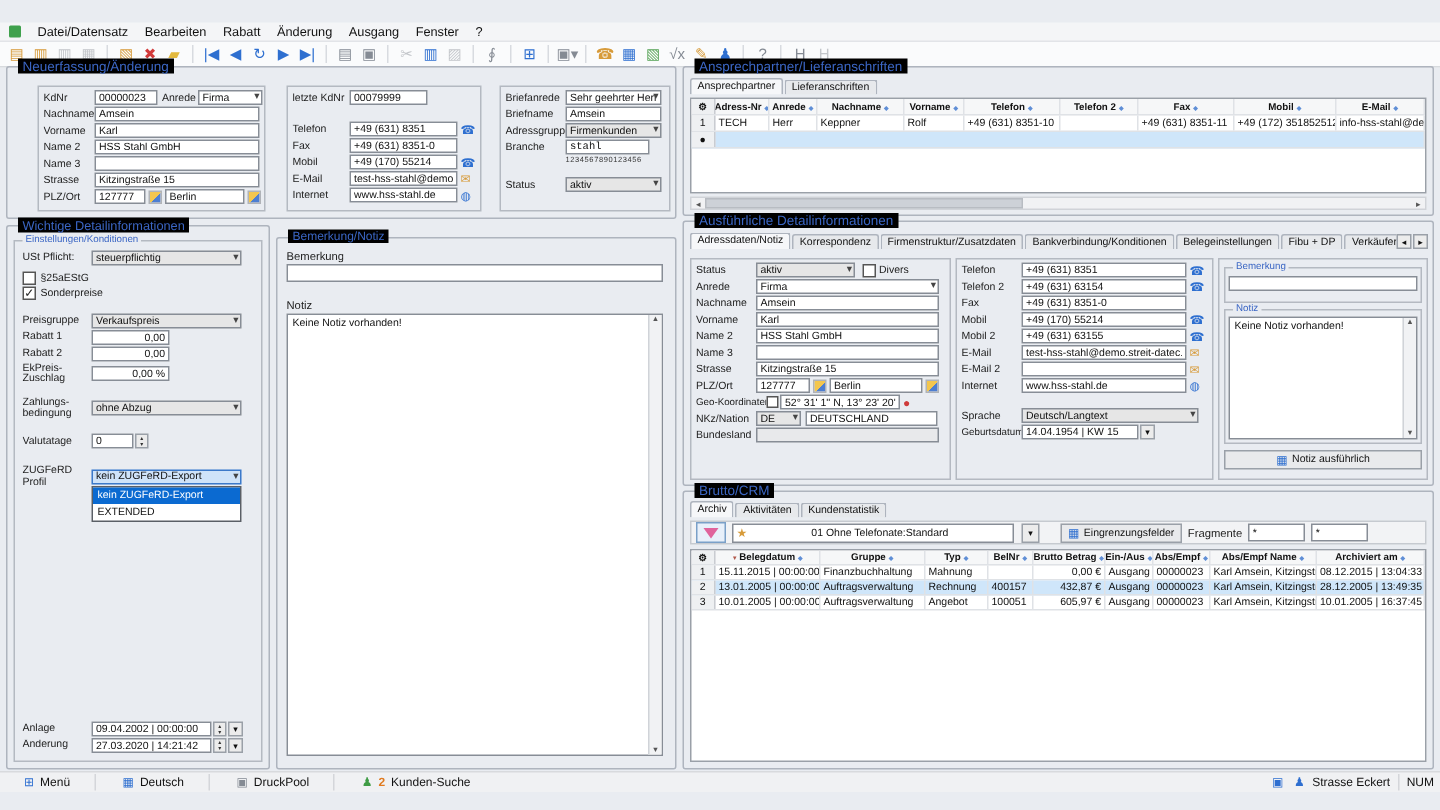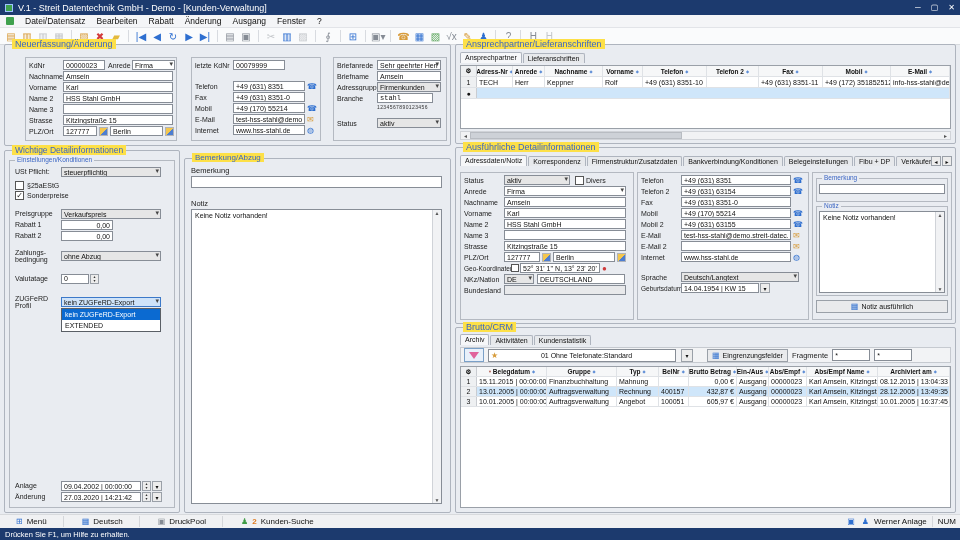--- a/index.html
+++ b/index.html
@@ -11,21 +11,21 @@
 .wbtns{margin-left:auto;display:flex;gap:10px;font-size:8px;color:#fff}
 .wbtns span{cursor:pointer}
 #menubar{position:absolute;top:15px;left:0;right:0;height:13px;background:#f4f5f7;border-bottom:1px solid #e2e4e8;display:flex;align-items:center;gap:11px;padding:0 6px;font-size:8.5px}
 .mico{width:8px;height:8px;background:#3fa14d;border-radius:1px}
 #tbar{position:absolute;top:28px;left:0;right:0;height:17px;background:#fafbfc;border-bottom:1px solid #d7dade;display:flex;align-items:center;gap:2px;padding:0 4px}
 .tbi{min-width:14px;height:13px;display:inline-flex;align-items:center;justify-content:center;font-size:10px;cursor:pointer}
 .tbi.blue{color:#2e6fd0}.tbi.red{color:#d23b3b}.tbi.amber{color:#d79b3a}.tbi.yellow{color:#e3b93e}.tbi.dis{color:#c3c6ca}.tbi.gray{color:#858b94}.tbi.green{color:#56a356}
 .tsep{width:1px;height:12px;background:#d8dbe0;margin:0 3px}
 
 .gb{position:absolute;border:1px solid #aeb4be;border-radius:2px}
-.gt{position:absolute;top:-6px;left:7px;background:#fde047;padding:0 3px;color:#3b66c4;font-size:9px;white-space:nowrap}
+.gt{position:absolute;top:-6px;left:7px;background:#000000;padding:0 3px;color:#3b66c4;font-size:9px;white-space:nowrap}
 
 .fr{display:flex;align-items:center;margin:0 0 1px 0}
 .lb{font-size:7px;color:#222;flex-shrink:0;white-space:nowrap;overflow:hidden}
 .in{background:#fff;border:1px solid #878d96;height:10px;font-size:7px;font-family:inherit;padding:0 2px;color:#111;white-space:nowrap;overflow:hidden}
 input.in{outline:none}
 .in.dis{background:#e8e9eb}
 .tr{text-align:right}
 .dd{position:relative;background:#e6e6e6;border:1px solid #878d96;height:10px;display:inline-flex;align-items:center;padding:0 10px 0 2px;font-size:7px;white-space:nowrap;overflow:hidden;flex-shrink:0;cursor:pointer}
 .dd:after{content:"▾";position:absolute;right:1px;top:-1px;font-size:7px;color:#444}
 .dd.w{background:#fff}
@@ -83,29 +83,20 @@
 .pb .lb{width:46px;font-size:7px;line-height:1.1}
 .pe .lb{width:40px}
 .gbcap{position:absolute;top:-5px;left:5px;background:#e9ecf1;padding:0 2px;color:#3b66c4;font-size:6.5px}
 .ruler{font-size:5px;letter-spacing:.4px;color:#333;margin-left:40px}
 </style>
 </head>
 <body>
 
 <div id="root">
 
-  <div id="titlebar">
-    <span class="appico"></span>
-    <span>V.1 - Streit Datentechnik GmbH - Demo - [Kunden-Verwaltung]</span>
-    <span class="wbtns">
-      <span>─</span>
-      <span>▢</span>
-      <span>✕</span>
-    </span>
-  </div>
 
   <div id="menubar">
     <span class="mico"></span>
     <span>Datei/Datensatz</span>
     <span>Bearbeiten</span>
     <span>Rabatt</span>
     <span>Änderung</span>
     <span>Ausgang</span>
     <span>Fenster</span>
     <span>?</span>
@@ -273,20 +264,24 @@
           <span class="dd" style="width:100px">Verkaufspreis</span>
         </div>
       <div class="fr">
           <span class="lb">Rabatt 1</span>
           <input class="in tr" style="width: 52px;" value="0,00">
         </div>
       <div class="fr">
           <span class="lb">Rabatt 2</span>
           <input class="in tr" style="width: 52px;" value="0,00">
         </div>
+      <div class="fr">
+          <span class="lb" style="line-height:1.05"><span>EkPreis-</span><br><span>Zuschlag</span></span>
+          <input class="in tr" style="width: 52px;" value="0,00 %">
+        </div>
       <div class="fr" style="margin-top:7px">
           <span class="lb" style="line-height:1.05"><span>Zahlungs-</span><br><span>bedingung</span></span>
           <span class="dd" style="width:100px">ohne Abzug</span>
         </div>
       <div class="fr" style="margin-top:9px">
           <span class="lb">Valutatage</span>
           <input class="in" style="width: 28px;" value="0">
           <span class="spin">
             <i>▴</i>
             <i>▾</i>
@@ -317,21 +312,21 @@
           <span class="spin">
             <i>▴</i>
             <i>▾</i>
           </span>
           <span class="ddbtn">▾</span>
         </div>
     </div>
   </div>
 
   <div class="gb" style="left:184px;top:158px;width:267px;height:355px">
-    <span class="gt" style="font-size:8px">Bemerkung/Abzug</span>
+    <span class="gt" style="font-size:8px">Bemerkung/Notiz</span>
     <span class="lb" style="position:absolute;left:6px;top:7px;font-size:7.5px">Bemerkung</span>
     <input class="in" style="position: absolute; left: 6px; top: 17px; right: 8px; width: calc(100% - 14px); height: 12px;" value="">
     <span class="lb" style="position:absolute;left:6px;top:40px;font-size:7.5px">Notiz</span>
     <div style="position:absolute;left:6px;top:50px;right:8px;bottom:8px">
       <div class="ta" style="left:0;top:0;right:0;bottom:0">Keine Notiz vorhanden!</div>
       <div class="vsb" style="right:1px;top:1px;bottom:1px">
           <span class="ar">▲</span>
           <span class="ar">▼</span>
         </div>
     </div>
@@ -619,22 +614,19 @@
       </span>
     <span class="tkdiv"></span>
     <span class="tki">
         <span class="fico grnc">♟</span>
         <span class="badge">2</span>
         <span>Kunden-Suche</span>
       </span>
     <span style="margin-left:auto;display:inline-flex;align-items:center;gap:5px">
       <span class="fico" style="color:#2e6fd0">▣</span>
       <span class="fico blu">♟</span>
-      <span>Werner Anlage</span>
+      <span>Strasse Eckert</span>
       <span class="tkdiv"></span>
       <span>NUM</span>
     </span>
   </div>
-  <div id="statusbar">
-    <span>Drücken Sie F1, um Hilfe zu erhalten.</span>
-  </div>
 
 </div>
 
 </body></html>

